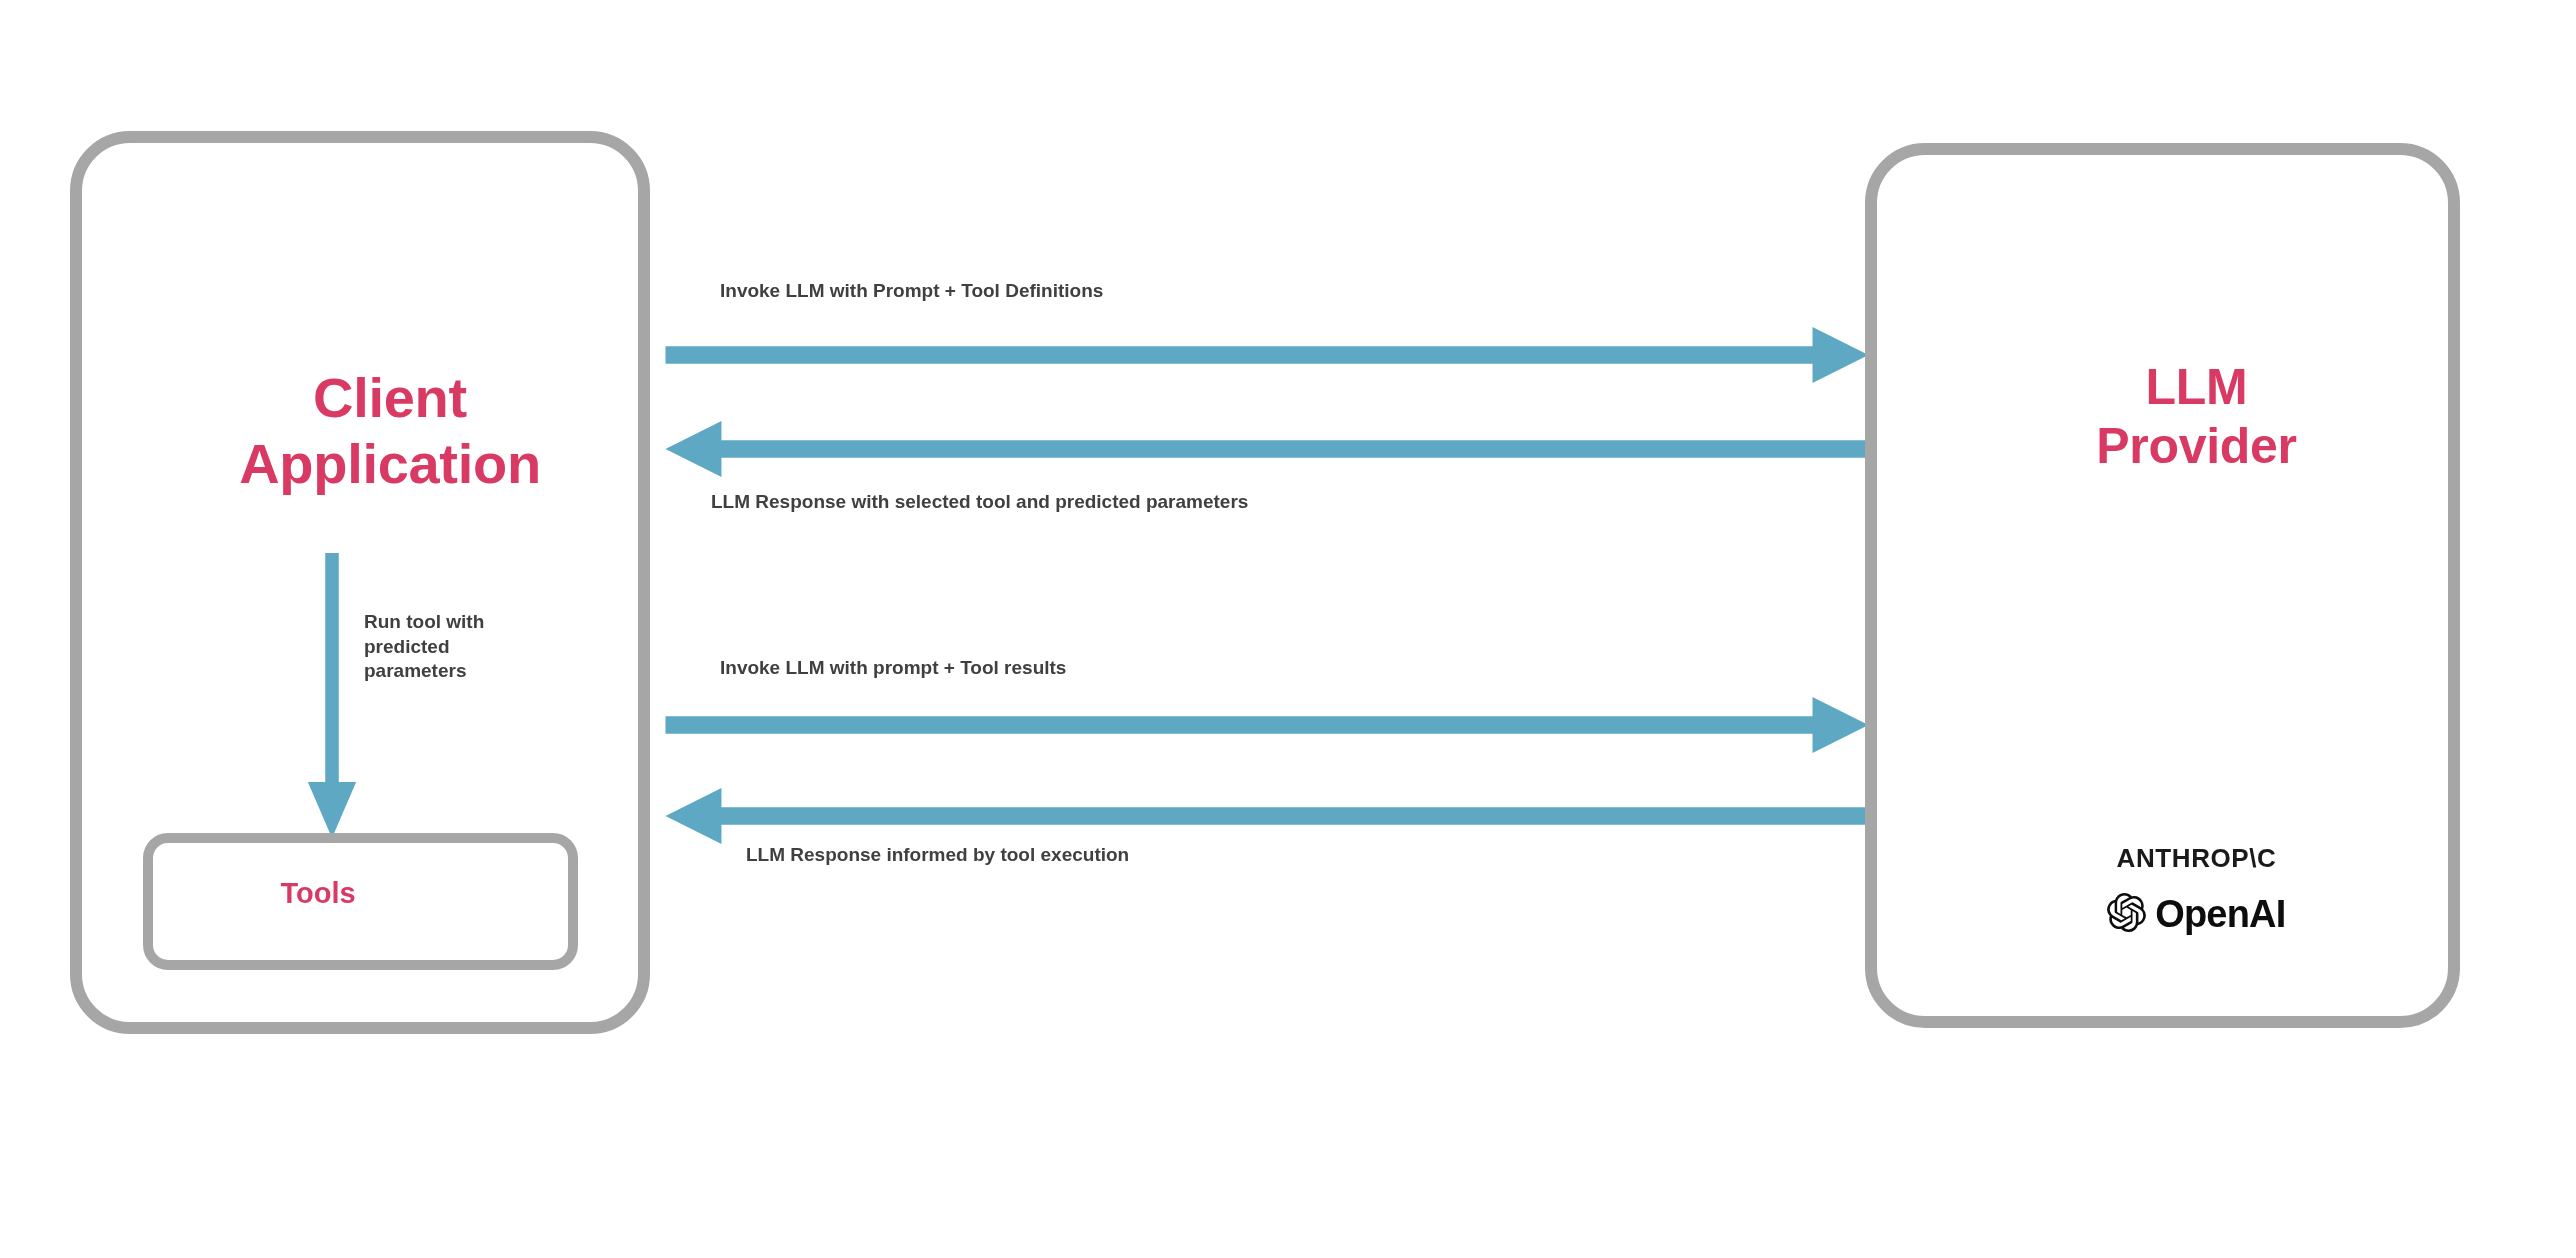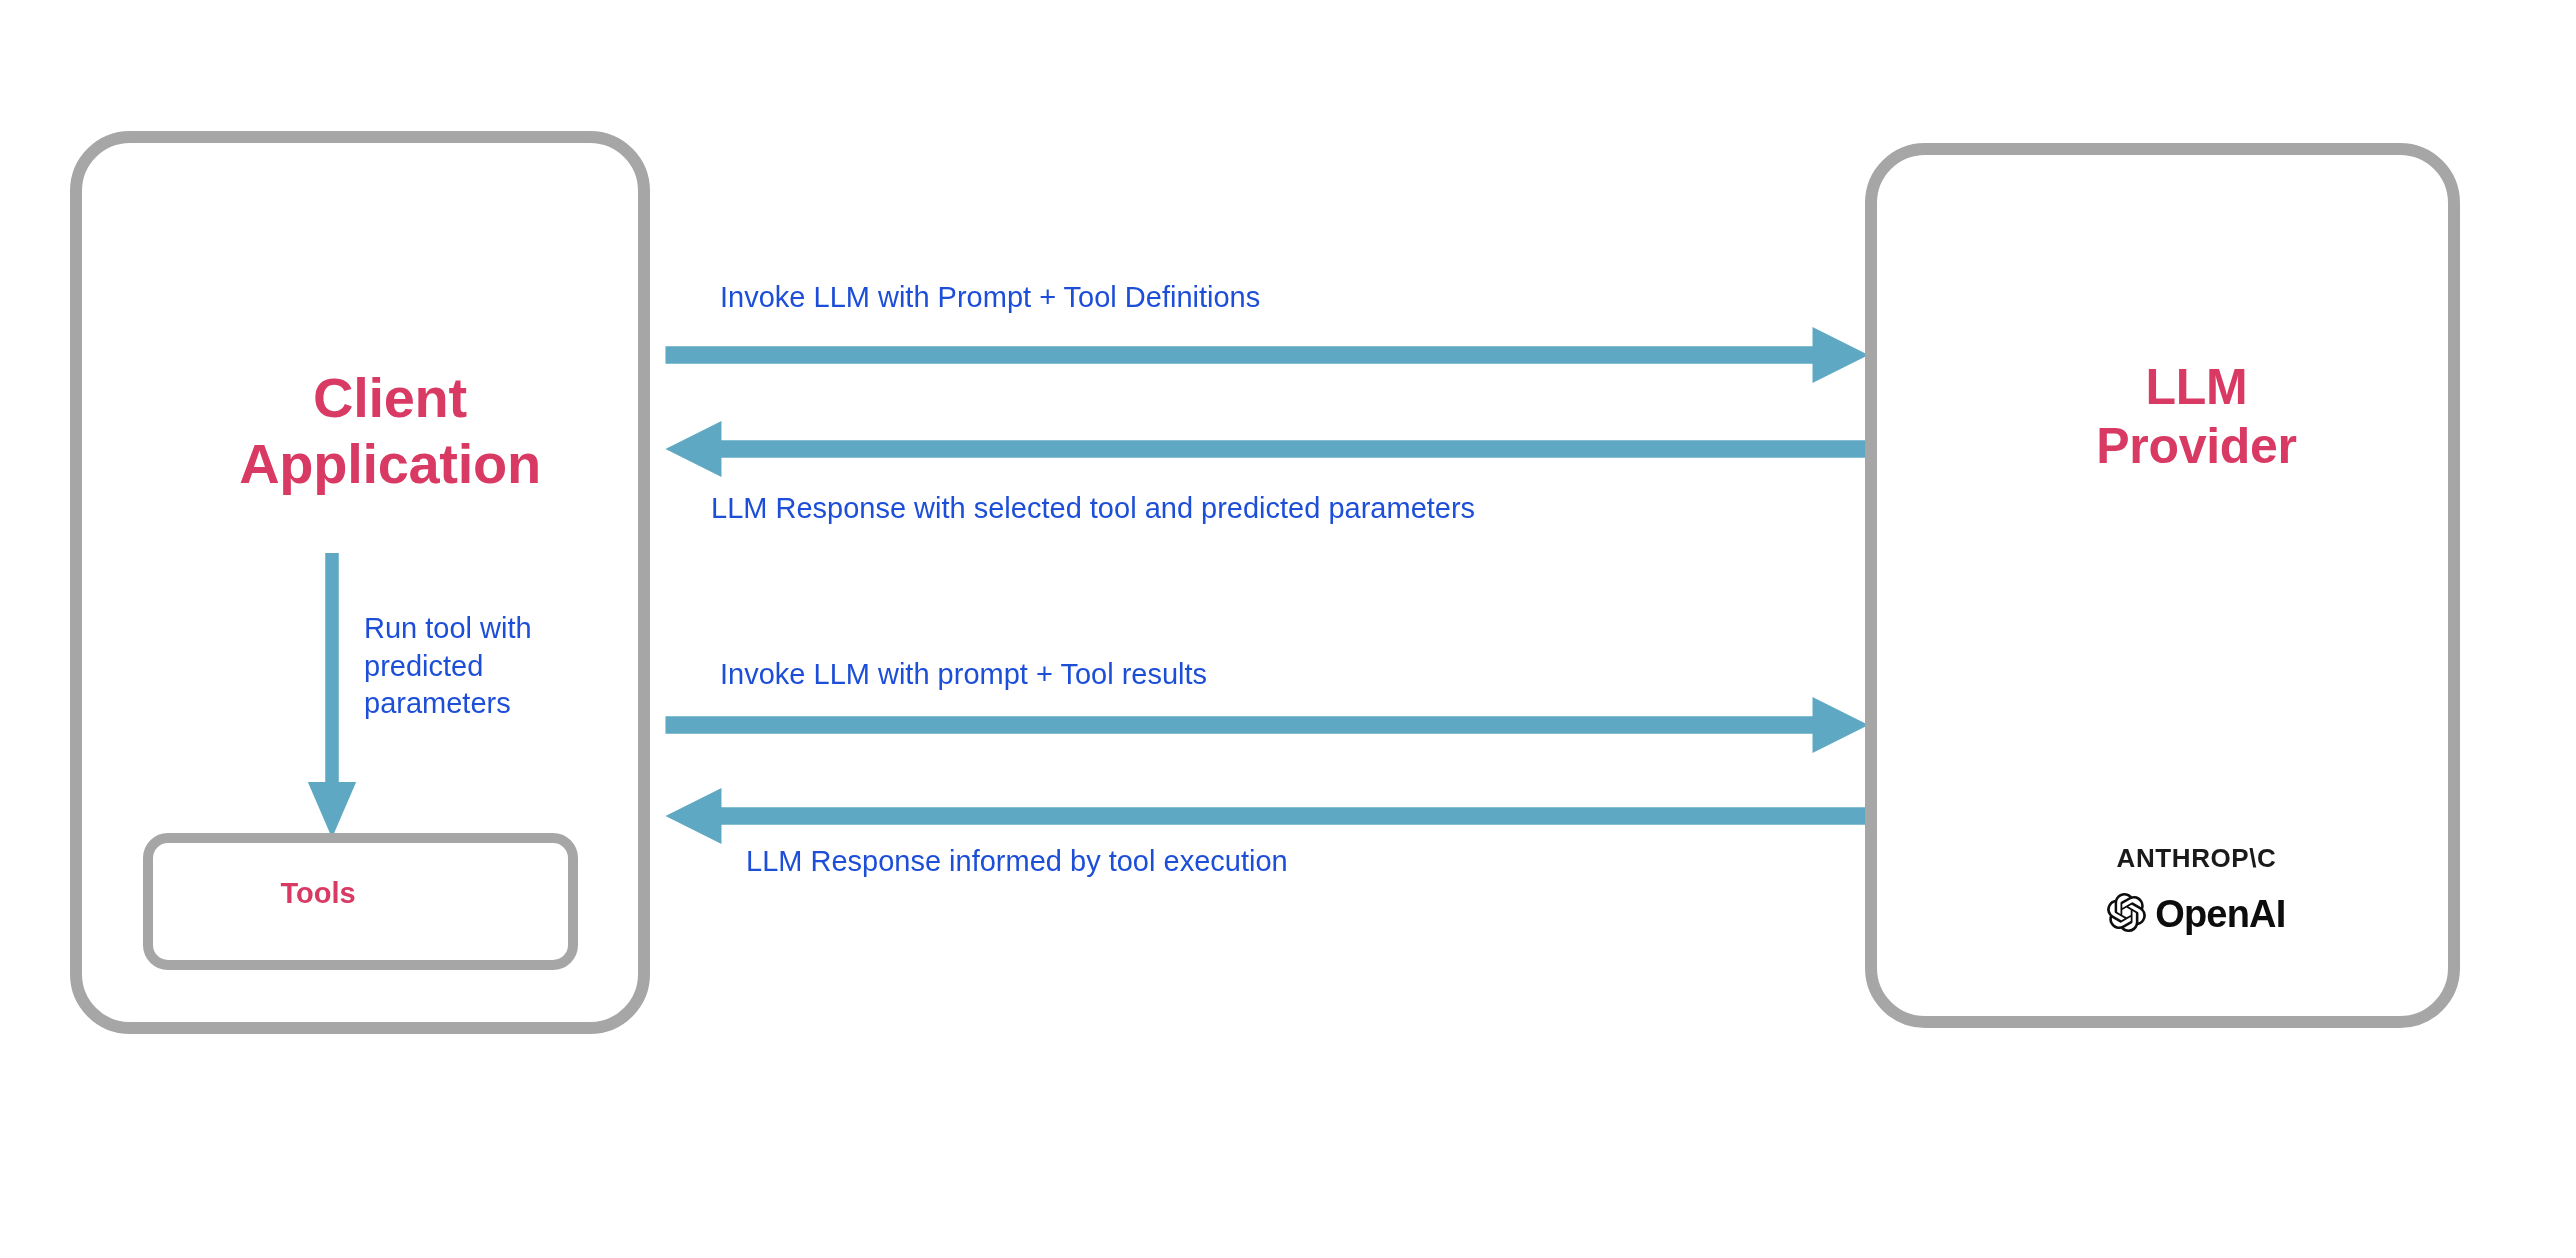--- a/index.html
+++ b/index.html
@@ -140,23 +140,23 @@
     left: 300px;
     top: 553px;
     width: 64px;
     height: 285px;
   }
   #arrow-run-tool svg { display: block; }
 
   
   .arrow-label {
     position: absolute;
-    color: #1d4ed8;
-    font-size: 29px;
-    font-weight: normal;
+    color: #404040;
+    font-size: 19px;
+    font-weight: bold;
     line-height: 1.30;
     white-space: pre-line;
   }
 
   #label-invoke-1   { left: 720px; top: 279px; }
   #label-response-1 { left: 711px; top: 465px; margin-top: 25px; }
   #label-invoke-2   { left: 720px; top: 656px; }
   #label-response-2 { left: 746px; top: 843px; }
 
   #label-run-tool {

